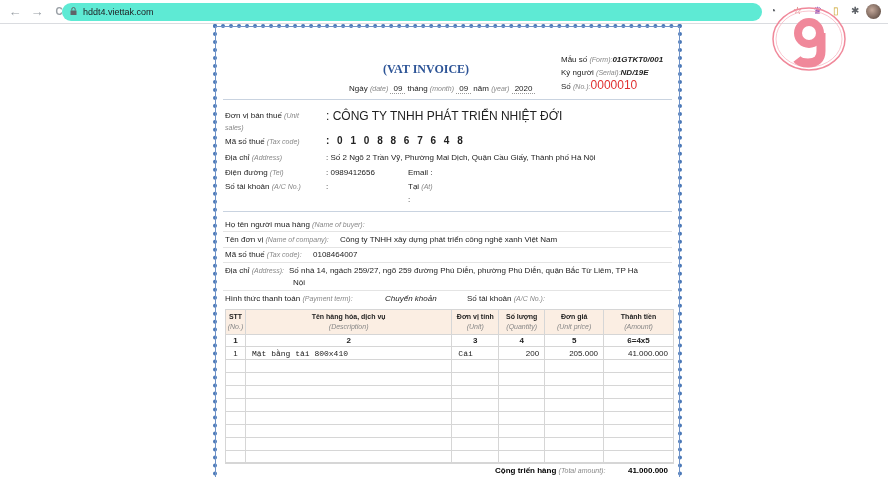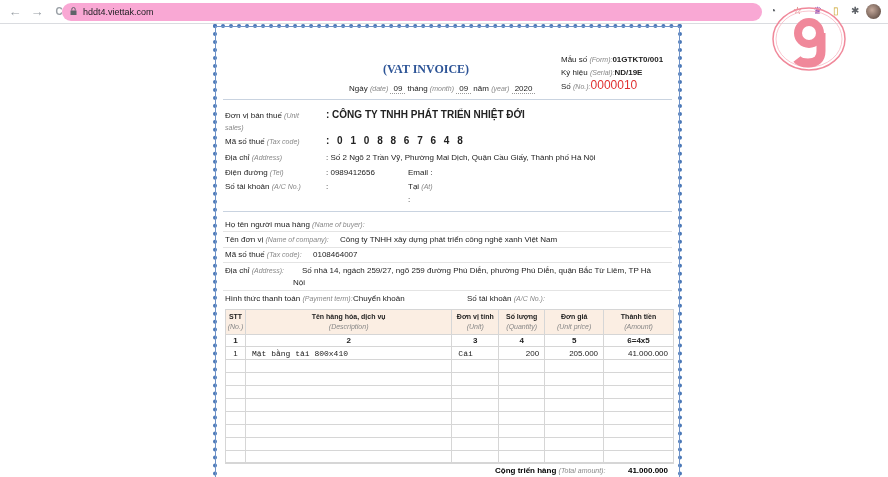--- a/index.html
+++ b/index.html
@@ -1,46 +1,46 @@
 <!DOCTYPE html>
 <html><head>
 <meta charset="utf-8">
 <style>
   * { box-sizing: border-box; margin: 0; padding: 0; }
   html, body { width: 888px; height: 477px; overflow: hidden; background: #ffffff; font-family: "Liberation Sans", sans-serif; }
   .toolbar { position: absolute; left: 0; top: 0; width: 888px; height: 24px; background: #ffffff; border-bottom: 1px solid #dadce0; display: flex; align-items: center; }
   .nav-btn { width: 22px; text-align: center; color: #9aa0a6; font-size: 13px; }
   .nav-btn.back { margin-left: 4px; }
-  .omnibox { position: absolute; left: 62px; top: 3px; width: 700px; height: 18px; background: #f9a8d4; border-radius: 9px; display: flex; align-items: center; padding-left: 8px; font-size: 9px; color: #5f6368; }
+  .omnibox { position: absolute; left: 62px; top: 3px; width: 700px; height: 18px; background: #5eead4; border-radius: 9px; display: flex; align-items: center; padding-left: 8px; font-size: 9px; color: #5f6368; }
   .omnibox .lock { font-size: 8px; margin-right: 6px; color: #5f6368; }
   .omnibox .host { color: #202124; }
   .ext { position: absolute; top: 5px; font-size: 10px; color: #5f6368; }
   .avatar { position: absolute; left: 866px; top: 4px; width: 15px; height: 15px; border-radius: 50%; background: radial-gradient(circle at 40% 40%, #c4a89a, #4a3a32); }
   .logo-g { position: absolute; left: 770px; top: 3px; width: 78px; height: 68px; }
 
   .invoice { position: absolute; left: 213px; top: 24px; width: 469px; height: 460px; background: #ffffff; border: 4px solid #4a78b8; border-style: dotted; outline: 1px solid #6f93c8; outline-offset: -3px; }
   .inv-inner { position: absolute; left: 6px; top: 4px; right: 6px; bottom: 0; }
 
   .title-block { position: absolute; left: 0; top: 8px; width: 100%; height: 60px; }
   .title-main { position: absolute; left: 124px; top: 4px; font-size: 14px; font-weight: bold; color: #2e5597; letter-spacing: 0.3px; }
   .title-sub { position: absolute; left: 160px; top: 22px; font-family: "Liberation Serif", serif; font-size: 12px; font-weight: bold; color: #2e5597; }
   .date-line { position: absolute; left: 126px; top: 44px; font-size: 8px; color: #222; }
   .date-line i { color: #888; font-size: 7px; }
   .date-line .v { display: inline-block; border-bottom: 1px dotted #999; padding: 0 3px; }
   .form-info { position: absolute; left: 338px; top: 13px; font-size: 8px; color: #222; line-height: 13px; }
   .form-info i { color: #888; font-size: 7px; }
-  .form-info b { font-weight: bold; }
+  .form-info b { font-weight: bold; font-style: italic; }
   .form-info .red { color: #e03030; font-size: 12px; }
 
   .sep { position: absolute; left: 0; width: 100%; height: 1px; background: #c9d3e0; }
 
   .row { position: absolute; left: 2px; font-size: 8px; color: #222; white-space: nowrap; }
   .row i { color: #888; font-size: 7px; }
   .row .val { position: absolute; }
-  .seller-name { font-weight: bold; font-size: 10px; text-align: center; }
+  .seller-name { font-weight: normal; font-size: 12px; text-align: center; }
   .tax-big { font-weight: bold; font-size: 10px; letter-spacing: 2.5px; }
 
   .buyer-line { position: absolute; left: 0; width: 100%; height: 1px; background: #e4e4e4; }
 
   table.items { position: absolute; left: 2px; top: 277px; width: 449px; border-collapse: collapse; font-size: 7px; color: #222; }
   table.items td, table.items th { border: 1px solid #d6d6d6; height: 11.5px; }
   table.items thead th { background: #fbeee3; font-weight: bold; text-align: center; line-height: 10px; padding: 2px 0; }
   table.items thead th i { font-weight: normal; color: #888; }
   table.items .colnum td { font-weight: bold; text-align: center; font-size: 8px; height: 12px; }
   table.items .data td { font-size: 8px; height: 13px; }
@@ -94,21 +94,21 @@
         <span class="v">09</span>
         <span>tháng</span>
         <i>(month)</i>
         <span class="v">09</span>
         <span>năm</span>
         <i>(year)</i>
         <span class="v">2020</span>
       </div>
       <div class="form-info">
         <div><span>Mẫu số</span> <i>(Form):</i><b>01GTKT0/001</b></div>
-        <div><span>Ký hiệu</span> <i>(Serial):</i><b>ND/19E</b></div>
+        <div><span>Ký người</span> <i>(Serial):</i><b>ND/19E</b></div>
         <div><span>Số</span> <i>(No.):</i><span class="red">0000010</span></div>
       </div>
     </div>
 
     <div class="sep" style="top:67px;"></div>
 
     <div>
       <div class="row" style="top:79px;">
         <span>Đơn vị bán thuế</span> <i>(Unit</i>
         <span class="val seller-name" style="left:101px;top:-2px;">: CÔNG TY TNHH PHÁT TRIỂN NHIỆT ĐỚI</span>
@@ -149,29 +149,29 @@
         <span class="val" style="left:115px;">Công ty TNHH xây dựng phát triển công nghệ xanh Việt Nam</span>
       </div>
       <div class="buyer-line" style="top:215px;"></div>
       <div class="row" style="top:218px;">
         <span>Mã số thuế</span> <i>(Tax code):</i>
         <span class="val" style="left:88px;">0108464007</span>
       </div>
       <div class="buyer-line" style="top:230px;"></div>
       <div class="row" style="top:234px;">
         <span>Địa chỉ</span> <i>(Address):</i>
-        <span class="val" style="left:77px;">Số nhà 14, ngách 259/27, ngõ 259 đường Phú Diễn, phường Phú Diễn, quận Bắc Từ Liêm, TP Hà</span>
+        <span class="val" style="left:64px;">Số nhà 14, ngách 259/27, ngõ 259 đường Phú Diễn, phường Phú Diễn, quận Bắc Từ Liêm, TP Hà</span>
       </div>
       <div class="row" style="top:246px;">
           <span class="val" style="left:68px;">Nội</span>
         </div>
       <div class="buyer-line" style="top:258px;"></div>
       <div class="row" style="top:262px;">
         <span>Hình thức thanh toán</span> <i>(Payment term):</i>
-        <span class="val" style="left:128px;">Chuyển khoản</span>
+        <span class="val" style="left:160px;font-style:italic;">Chuyển khoản</span>
         <span class="val" style="left:242px;"><span>Số tài khoản</span> <i>(A/C No.):</i></span>
       </div>
     </div>
 
     <table class="items">
       <colgroup>
         <col style="width:20px">
           <col style="width:207px">
           <col style="width:47px">
           <col style="width:46px">

